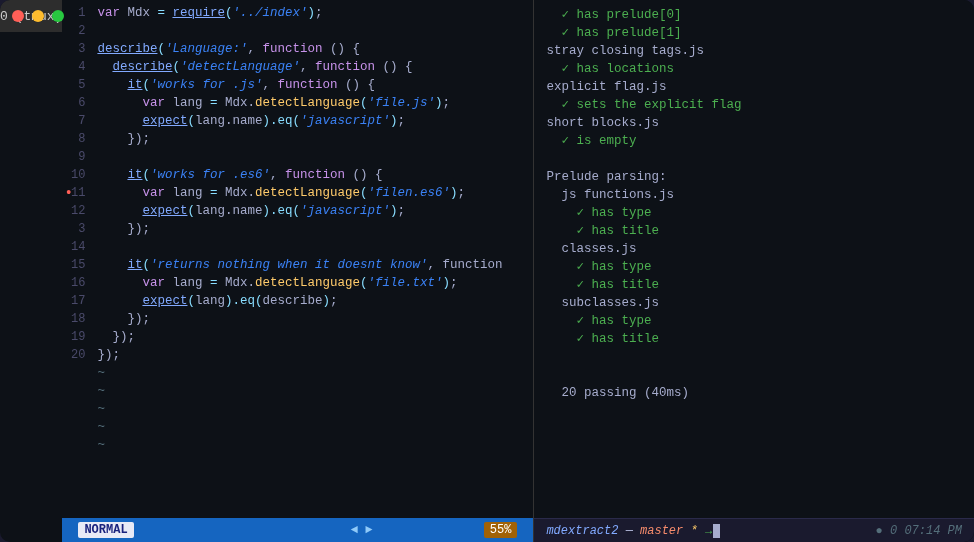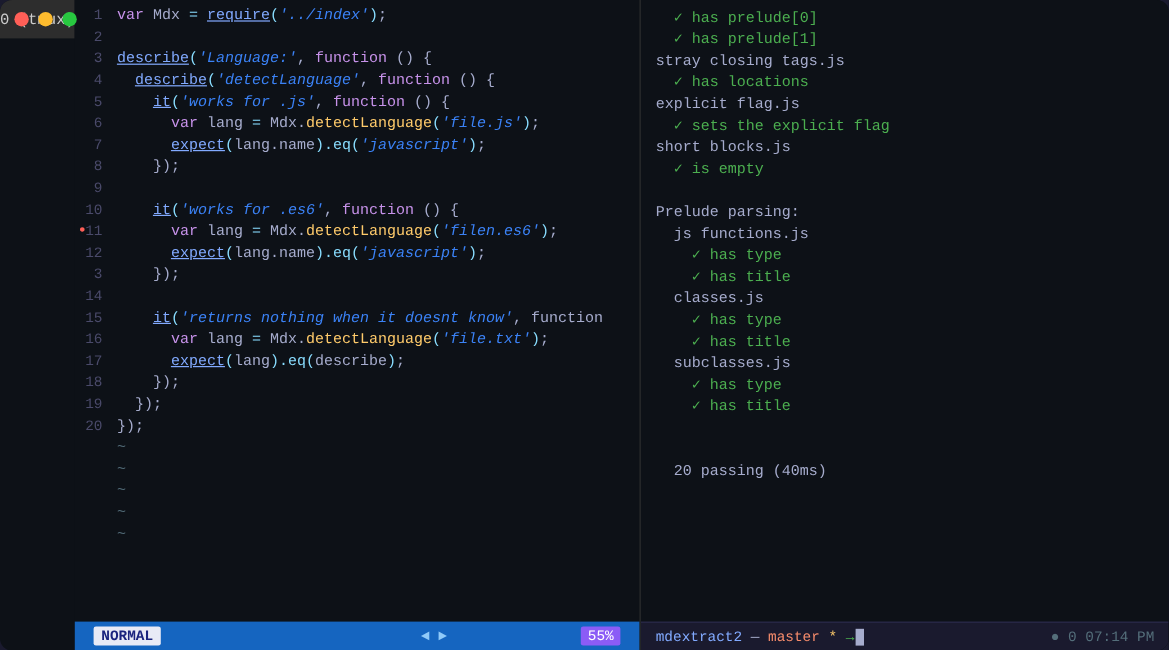--- a/index.html
+++ b/index.html
@@ -145,21 +145,21 @@
     }
 
     .arrows-status {
       color: #90caf9;
       font-size: 12px;
       margin-left: auto;
       margin-right: 8px;
     }
 
     .scroll-pct {
-      background: #8b5cf6;
+      background: #a16207;
       color: #ffffff;
       font-size: 12px;
       padding: 1px 6px;
       border-radius: 2px;
       margin-left: auto;
     }
 
     
     .output-pane {
       flex: 1;
@@ -186,20 +186,21 @@
     .out-pass { color: #4caf50; }
 
     .bottom-bar {
       height: 24px;
       background: #1a1a2e;
       display: flex;
       align-items: center;
       padding: 0 12px;
       flex-shrink: 0;
       border-top: 1px solid #2a2a4a;
+      font-style: italic;
     }
 
     .shell-prompt {
       color: #a6accd;
       font-size: 12px;
     }
 
     .shell-dir { color: #82aaff; }
     .shell-branch { color: #f78c6c; }
     .shell-star { color: #ffcb6b; }

